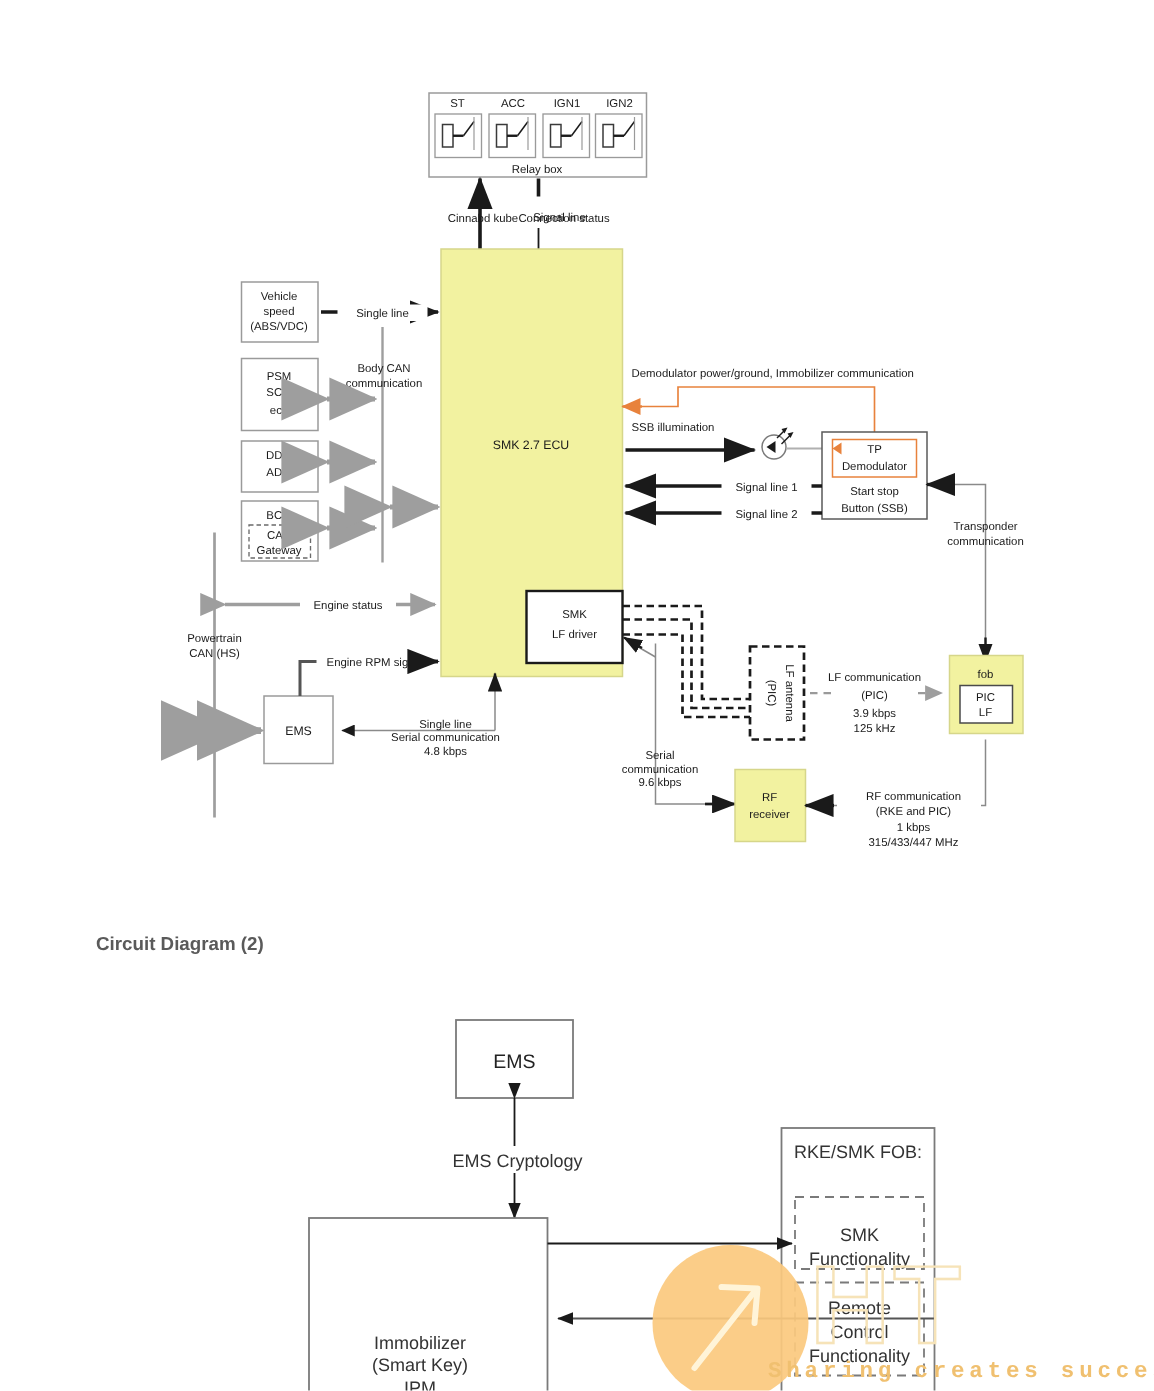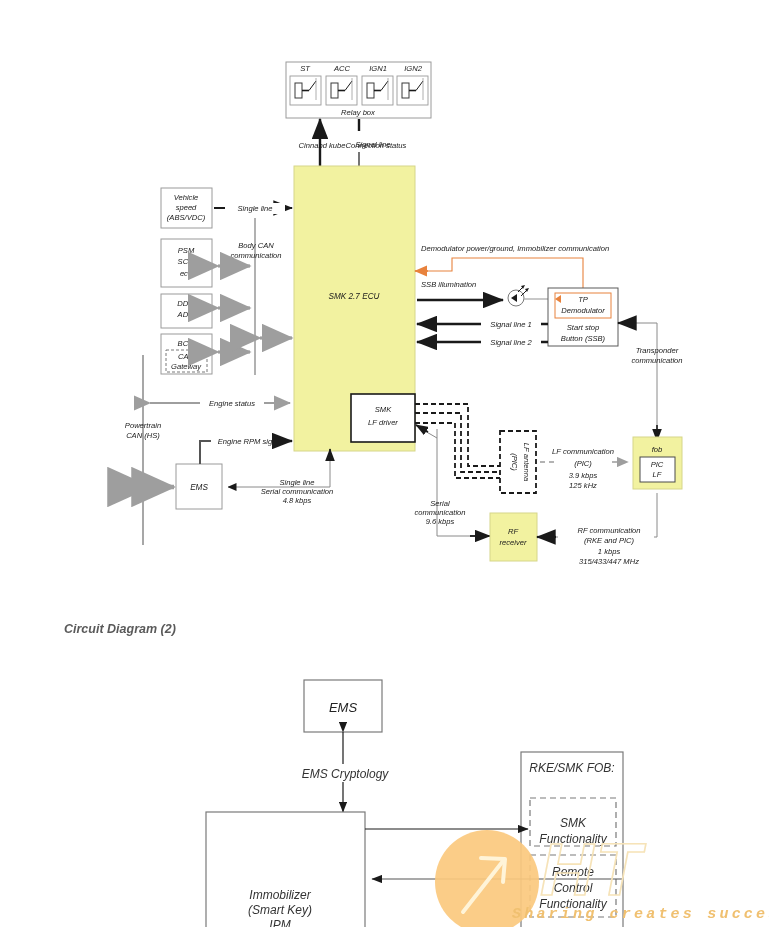--- a/index.html
+++ b/index.html
@@ -1,18 +1,18 @@
 <!DOCTYPE html>
 <html><head>
 <meta charset="utf-8">
 <style>
   html,body{margin:0;padding:0;background:#ffffff;}
   body{width:769px;height:927px;position:relative;overflow:hidden;
        font-family:"Liberation Sans","DejaVu Sans",sans-serif;color:#1a1a1a;}
-  .stage{position:absolute;left:0;top:0;width:769px;height:708px;font-style:italic;}
+  .stage{position:absolute;left:0;top:0;width:769px;height:708px;}
   svg{position:absolute;left:0;top:0;}
   .ttl{font-size:12.5px;font-weight:bold;fill:#5a5a5a;}
   .bx{font-size:8.2px;fill:#1a1a1a;text-anchor:middle;}
   .bxs{font-size:7.6px;fill:#1a1a1a;text-anchor:middle;}
   .lbl{font-size:7.6px;fill:#1a1a1a;text-anchor:middle;}
   .lbl-l{font-size:7.6px;fill:#1a1a1a;text-anchor:start;}
   .big{font-size:13px;fill:#222;text-anchor:middle;}
   .big2{font-size:12px;fill:#333;text-anchor:middle;}
   .wm-txt{font-size:15px;font-weight:bold;fill:#f0c070;letter-spacing:3.2px;
           font-family:"Liberation Mono","DejaVu Sans Mono",monospace;}

